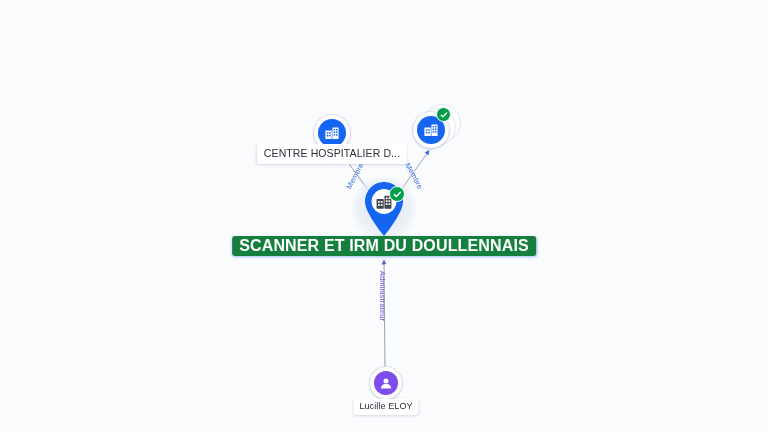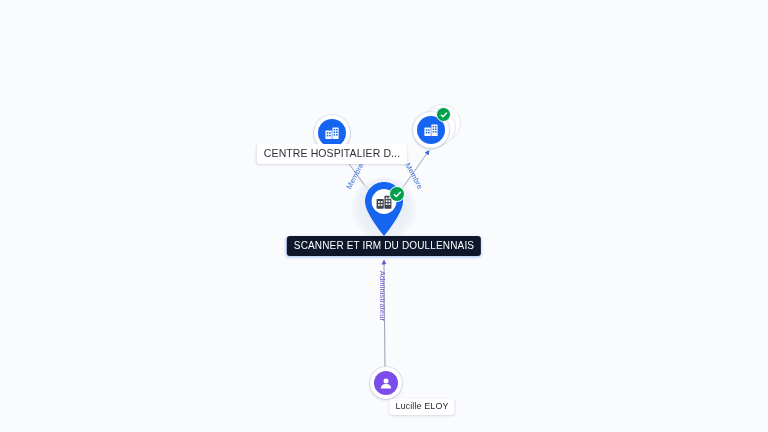--- a/index.html
+++ b/index.html
@@ -169,28 +169,28 @@
     letter-spacing: 0.1px;
     padding: 3px 7px 4px 7px;
     border-radius: 3px;
     white-space: nowrap;
     box-shadow: 0 1px 2.5px rgba(40,60,110,0.18);
   }
   .node-label.small {
     font-size: 9px;
     line-height: 11px;
     padding: 2px 6px 3px 6px;
-    margin-left: 36px;
   }
   .node-label.selected {
-    background: #0f172a;
+    background: #15803d;
     color: #ffffff;
-    font-size: 10px;
+    font-size: 16px;
     letter-spacing: 0.15px;
     box-shadow: 0 1px 3px rgba(21,101,240,0.4);
+    font-weight: bold;
   }
 
   
   .edge-label {
     position: absolute;
     transform-origin: 50% 50%;
     font-size: 7.5px;
     letter-spacing: 0.15px;
     white-space: nowrap;
     pointer-events: none;

